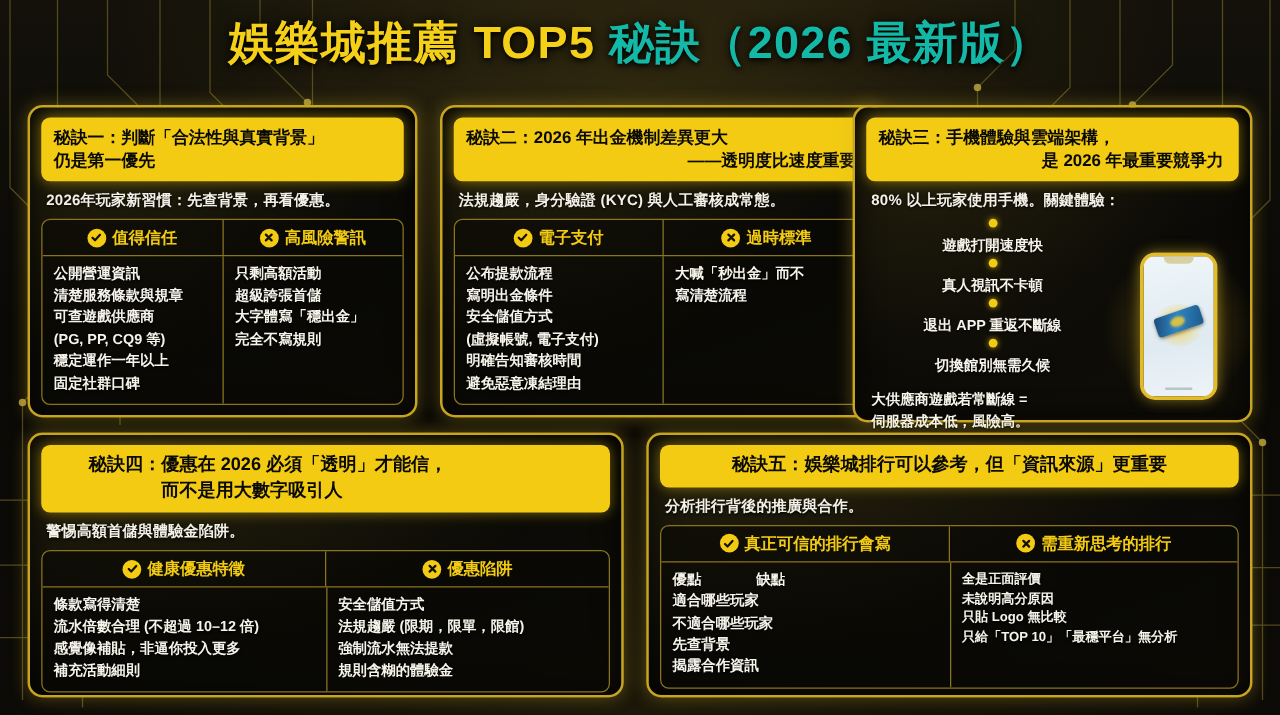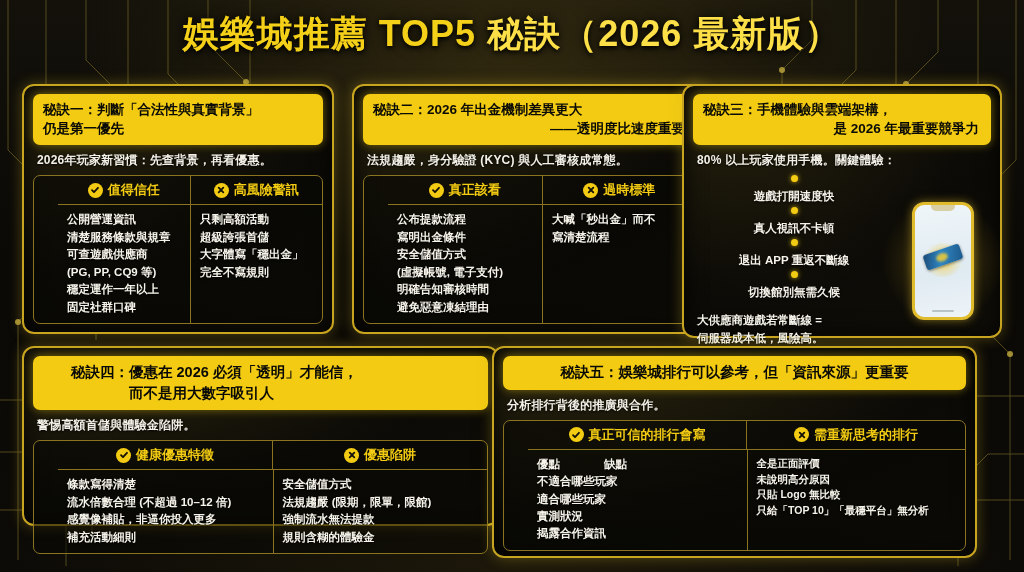--- a/index.html
+++ b/index.html
@@ -37,40 +37,40 @@
   }
   .title {
     font-size: 36px;
     font-weight: bold;
     letter-spacing: 1px;
     line-height: 1.1;
     text-shadow: 0 0 14px rgba(0,0,0,0.95), 0 2px 4px rgba(0,0,0,0.9);
     white-space: nowrap;
   }
   .t-yellow { color: #f5d019; }
-  .t-white  { color: #fde047; }
+  .t-white  { color: #14b8a6; }
 
   
   .card {
     position: absolute;
     z-index: 3;
     border: 2px solid #c8a520;
     border-radius: 12px;
     background:
       radial-gradient(ellipse at 20% 0%, rgba(90,78,25,0.30), rgba(0,0,0,0) 62%),
       linear-gradient(160deg, #121009 0%, #0b0a06 55%, #100e08 100%);
     box-shadow: 0 0 14px rgba(215,180,40,0.35), inset 0 0 22px rgba(0,0,0,0.8);
     padding: 8px 9px 9px 9px;
     box-sizing: border-box;
   }
   .c1 { left: 22px;  top: 84px;  width: 312px; height: 250px; }
   .c2 { left: 352px; top: 84px;  width: 356px; height: 250px; }
   .c3 { left: 682px; top: 84px;  width: 320px; height: 254px; }
-  .c4 { left: 22px;  top: 346px; width: 477px; height: 180px; }
-  .c5 { left: 492px; top: 346px; width: 485px; height: 212px; }
+  .c4 { left: 22px;  top: 346px; width: 477px; height: 212px; }
+  .c5 { left: 517px; top: 346px; width: 485px; height: 212px; }
 
   
   .banner {
     background: #f2cb12;
     color: #0a0a06;
     border-radius: 7px;
     font-weight: bold;
     font-size: 13.5px;
     line-height: 1.42;
     padding: 6px 10px 7px 10px;
@@ -93,21 +93,20 @@
   }
 
   
   .ctable {
     border: 1px solid #8a7420;
     border-radius: 7px;
     overflow: hidden;
     display: flex;
     flex-direction: column;
     background: rgba(8,7,4,0.55);
-    padding-left: 24px;
   }
   .ctable .thead { display: flex; border-bottom: 1px solid #8a7420; }
   .ctable .tbody { display: flex; flex: 1 1 auto; }
   .ccol-h {
     flex: 1 1 50%;
     padding: 5px 4px 5px 4px;
     display: flex;
     align-items: center;
     justify-content: center;
     gap: 5px;
@@ -360,21 +359,21 @@
     </div>
     <div class="subline">法規趨嚴，身分驗證 (KYC) 與人工審核成常態。</div>
     <div class="ctable">
       <div class="thead">
         <div class="ccol-h">
           <span class="badge">
             <svg width="10" height="10" viewBox="0 0 10 10">
                 <path d="M2 5.2 L4 7.2 L8 2.8" stroke="#141208" stroke-width="1.8" fill="none" stroke-linecap="round" stroke-linejoin="round"></path>
               </svg>
           </span>
-          <span>真正該看</span>
+          <span>電子支付</span>
         </div>
         <div class="ccol-h">
           <span class="badge">
             <svg width="10" height="10" viewBox="0 0 10 10">
                 <path d="M2.7 2.7 L7.3 7.3 M7.3 2.7 L2.7 7.3" stroke="#141208" stroke-width="1.8" stroke-linecap="round"></path>
               </svg>
           </span>
           <span>過時標準</span>
         </div>
       </div>
@@ -498,23 +497,23 @@
             <svg width="10" height="10" viewBox="0 0 10 10">
                 <path d="M2.7 2.7 L7.3 7.3 M7.3 2.7 L2.7 7.3" stroke="#141208" stroke-width="1.8" stroke-linecap="round"></path>
               </svg>
           </span>
           <span>需重新思考的排行</span>
         </div>
       </div>
       <div class="tbody">
         <div class="ccol-b">
           <div class="li"><span>優點</span><span class="gap"></span><span>缺點</span></div>
+          <div class="li">適合哪些玩家</div>
           <div class="li">不適合哪些玩家</div>
-          <div class="li">適合哪些玩家</div>
-          <div class="li">實測狀況</div>
+          <div class="li">先查背景</div>
           <div class="li">揭露合作資訊</div>
         </div>
         <div class="ccol-b small">
           <div class="li">全是正面評價</div>
           <div class="li">未說明高分原因</div>
           <div class="li">只貼 Logo 無比較</div>
           <div class="li">只給「TOP 10」「最穩平台」無分析</div>
         </div>
       </div>
     </div>

